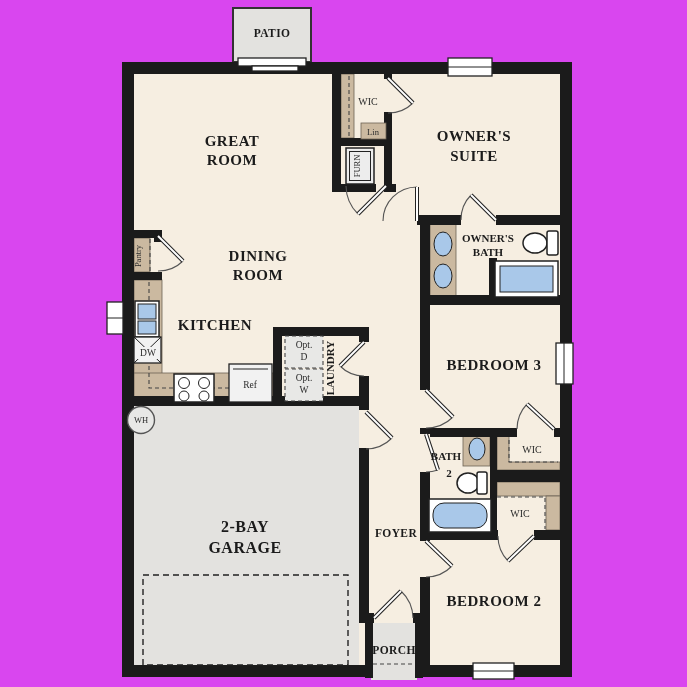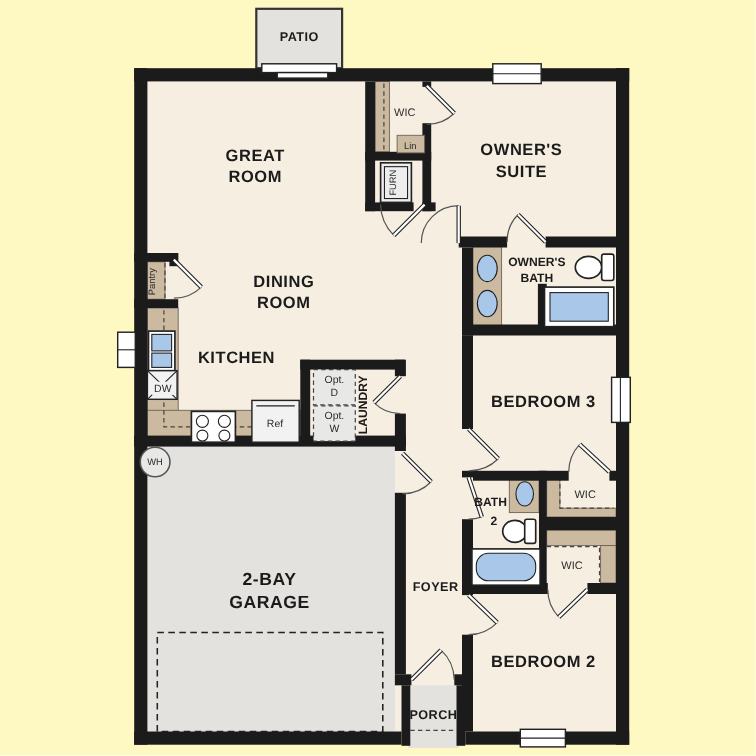--- a/index.html
+++ b/index.html
@@ -1,16 +1,16 @@
 <!DOCTYPE html>
 <html><head>
 <meta charset="utf-8">
 <style>
   html,body{margin:0;padding:0;background:#ffffff;}
-  .stage{width:687px;height:687px;position:relative;background:#fef9c3;font-family:Liberation Sans, sans-serif;}
+  .stage{width:687px;height:687px;position:relative;background:#d946ef;font-family:Liberation Serif, serif;}
   svg text{fill:#1b1b1b;}
   .room-lbl{font-size:15px;font-weight:bold;letter-spacing:.5px;}
   .room-lbl-lg{font-size:16px;font-weight:bold;letter-spacing:.5px;}
   .room-lbl-md{font-size:11.5px;font-weight:bold;letter-spacing:.4px;}
   .room-lbl-sm{font-size:11px;font-weight:bold;}
   .tag{font-size:10px;fill:#2b2b2b;}
   .tag-sm{font-size:8.5px;fill:#2b2b2b;}
   .tag-9{font-size:9.5px;fill:#2b2b2b;}
   .wall{fill:#1b1b1b;}
   .floor{fill:#f6eee1;}

